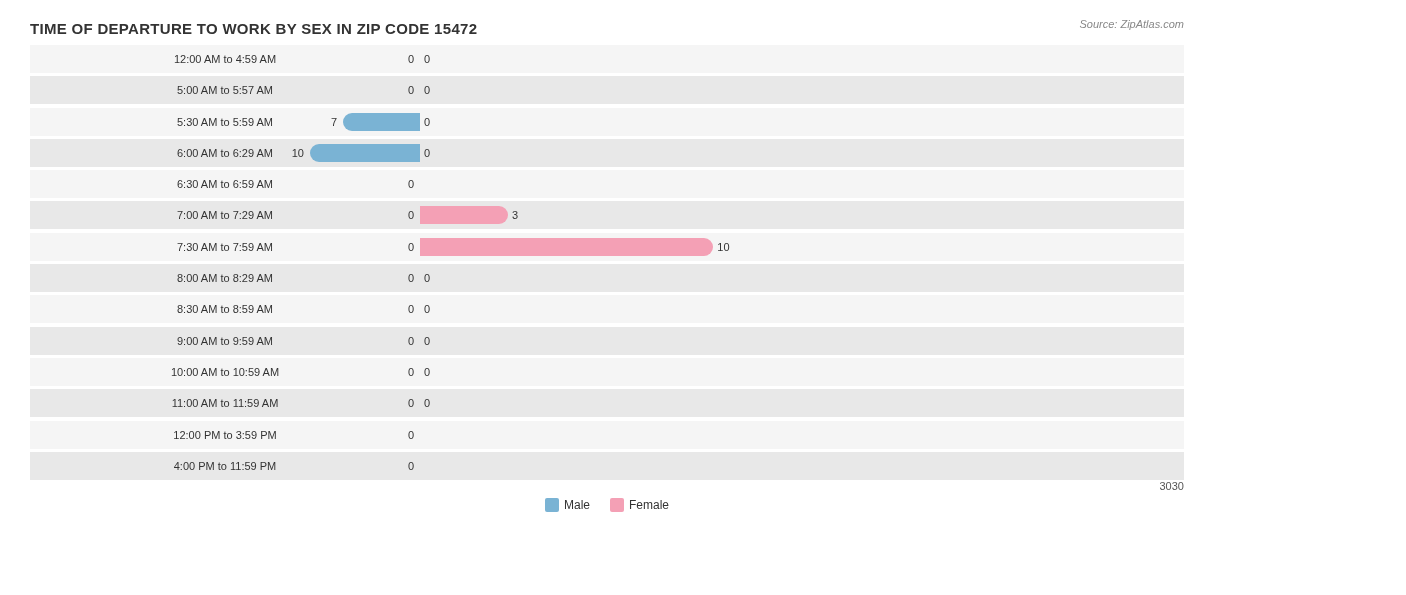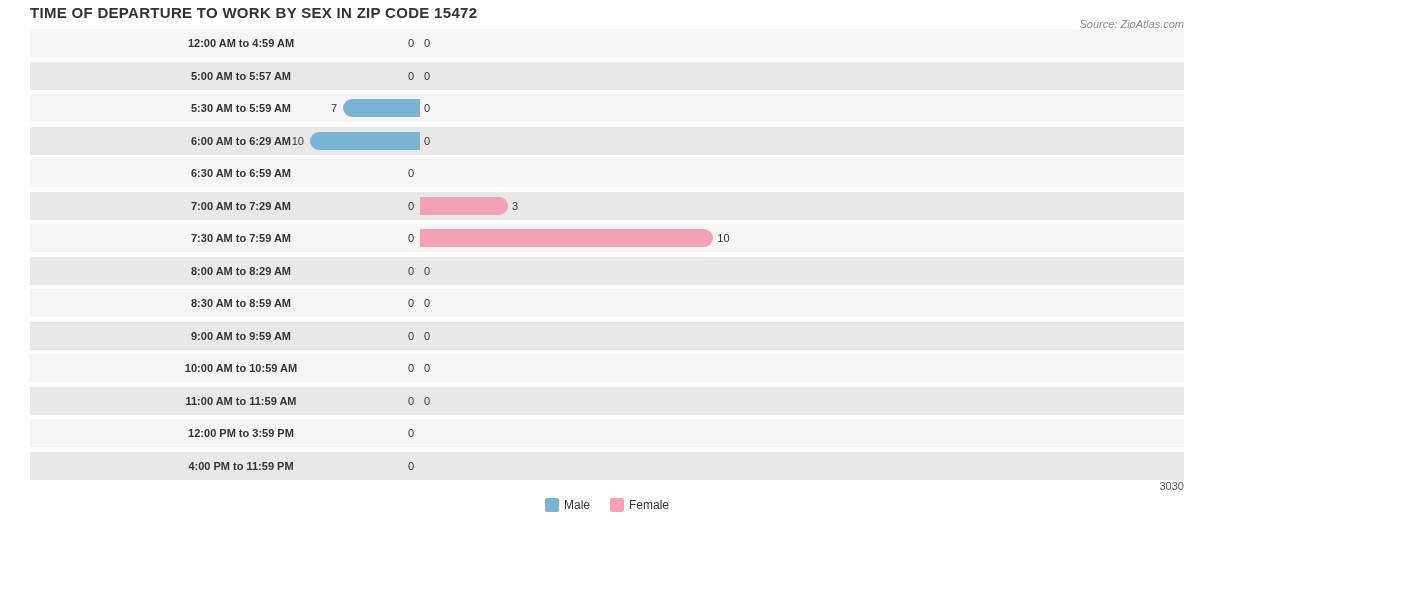--- a/index.html
+++ b/index.html
@@ -6,21 +6,21 @@
     body {
       background: #fff;
       font-family: Arial, sans-serif;
       width: 1406px;
       height: 595px;
       overflow: hidden;
     }
     .chart-container {
       width: 1214px;
       height: 595px;
-      padding: 4px 30px 50px 30px;
+      padding: 20px 30px 50px 30px;
       position: relative;
       border-radius: 24px;
     }
     .chart-title {
       font-size: 15px;
       font-weight: bold;
       color: #333;
       margin-bottom: 8px;
       text-transform: uppercase;
       letter-spacing: 0.3px;
@@ -75,22 +75,21 @@
     .label {
       font-size: 11px;
       color: #333;
       padding: 0 8px;
       white-space: nowrap;
       position: absolute;
       left: 50%;
       transform: translateX(-50%);
       z-index: 2;
       text-align: right;
-      font-weight: 700;
-      margin-left: 16px;
+      font-weight: 400;
     }
     .male-bar {
       height: 18px;
       background: #7ab3d4;
       border-radius: 9px 0 0 9px;
       position: absolute;
       right: 0;
     }
     .female-bar {
       height: 18px;

